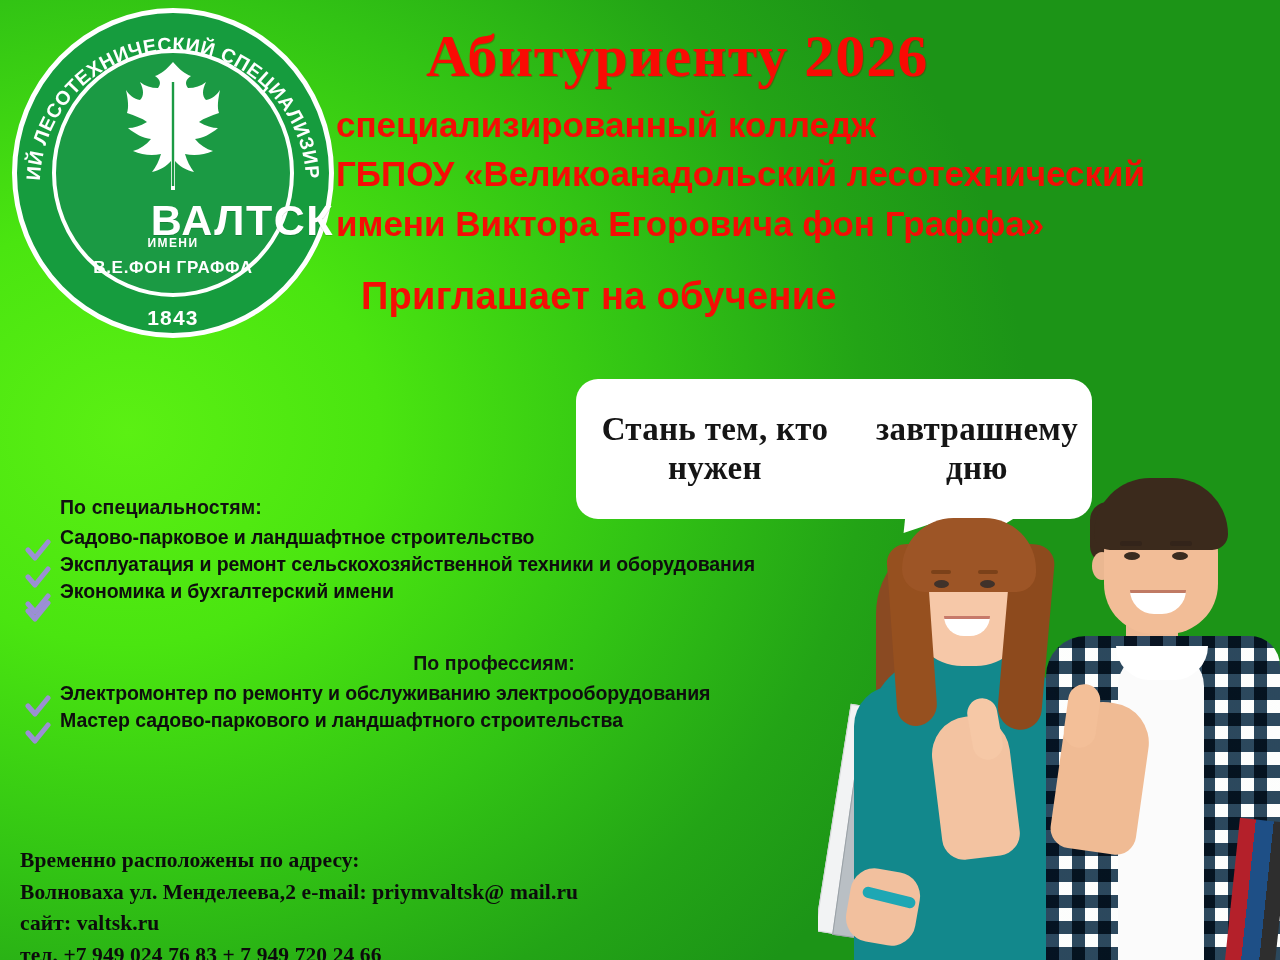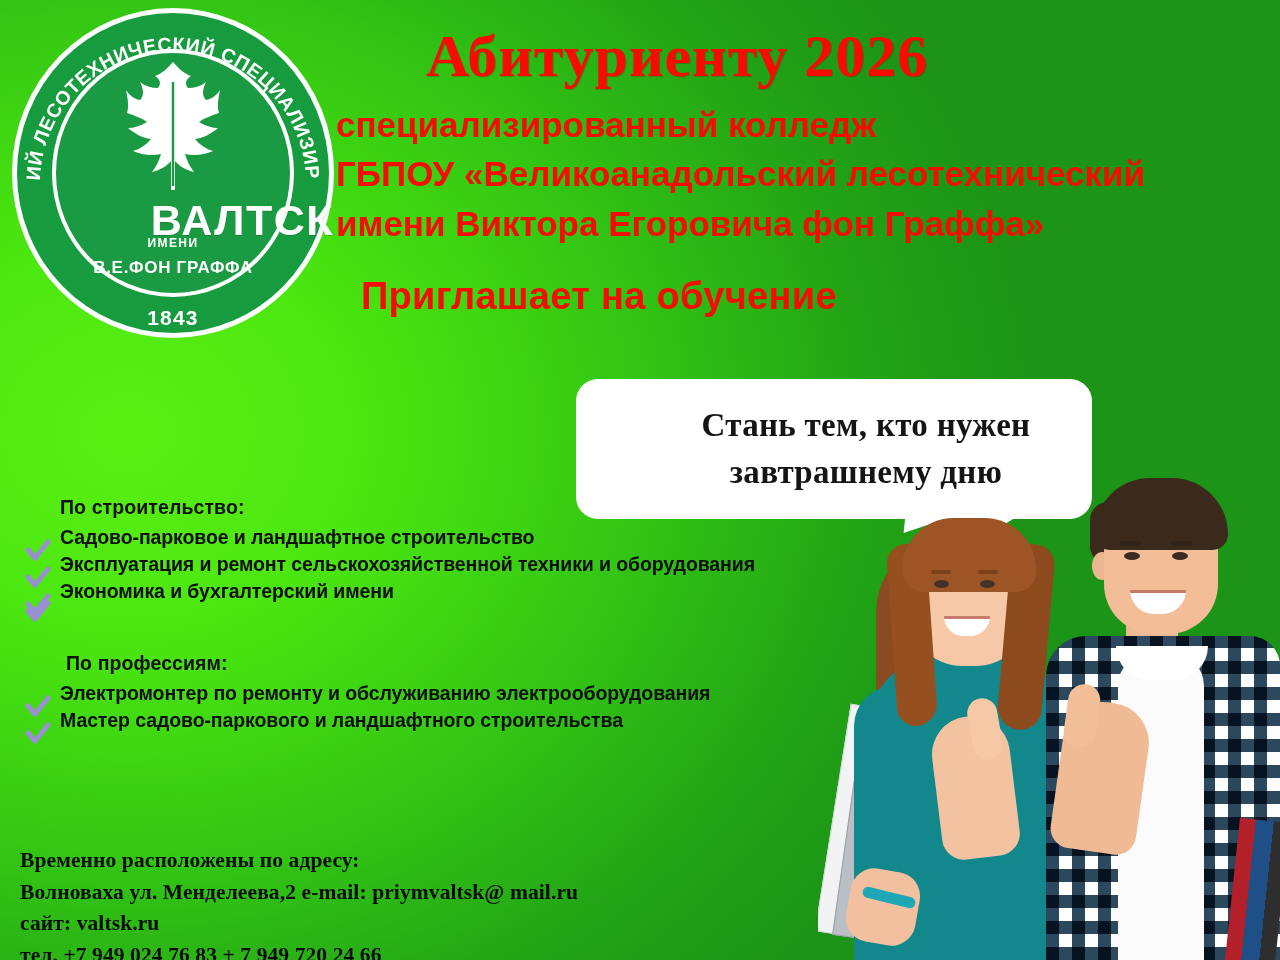--- a/index.html
+++ b/index.html
@@ -133,44 +133,43 @@
     border-right:92px solid transparent;
   }
   .bubble-body {
     position:absolute; left:0; top:0;
     width:516px; height:140px;
     background:#ffffff;
     border-radius:22px;
   }
   .bubble-text {
     position:absolute; left:0; top:0; width:516px; height:140px;
-    display:flex; flex-direction:column;
+    display:flex; flex-direction:row;
     align-items:center; justify-content:center;
     gap:8px;
     color:#151515;
     font-family:"Liberation Serif", serif;
     font-weight:700;
     font-size:33px;
     line-height:1.18;
     letter-spacing:.3px;
     text-align:center;
-    margin-left:32px;
   }
 
   
   #lists { position:absolute; left:22px; top:496px; width:900px; }
   .list-head {
     color:#111111;
     font-weight:700;
     font-size:19.5px;
     letter-spacing:.1px;
     margin-left:38px;
     margin-bottom:5px;
   }
-  .list-head.second { margin-left:44px; margin-top:25px; }
+  .list-head.second { margin-left:44px; margin-top:25px;text-align:center; }
   .li-row {
     position:relative;
     height:27px;
     padding-left:38px;
     display:flex; align-items:center;
   }
   .li-text {
     color:#0e0e0e;
     font-weight:700;
     font-size:19.5px;
@@ -335,21 +334,21 @@
     <div class="bubble-tail2"></div>
     <div class="bubble-body"></div>
     <div class="bubble-text">
       <span>Стань тем, кто нужен</span>
       <span>завтрашнему дню</span>
     </div>
   </div>
 
   <div id="lists">
 
-    <div class="list-head">По строительство:</div>
+    <div class="list-head">По специальностям:</div>
 
 
     <div class="li-row">
       <span class="check">
         <svg viewBox="0 0 26 26" xmlns="http://www.w3.org/2000/svg">
           <path d="M3 12 L10 20 L23 4" fill="none" stroke="#9b8fd4" stroke-width="5" stroke-linecap="round" stroke-linejoin="round"></path>
         </svg>
       </span>
       <span class="li-text">Садово-парковое и ландшафтное строительство</span>
     </div>

